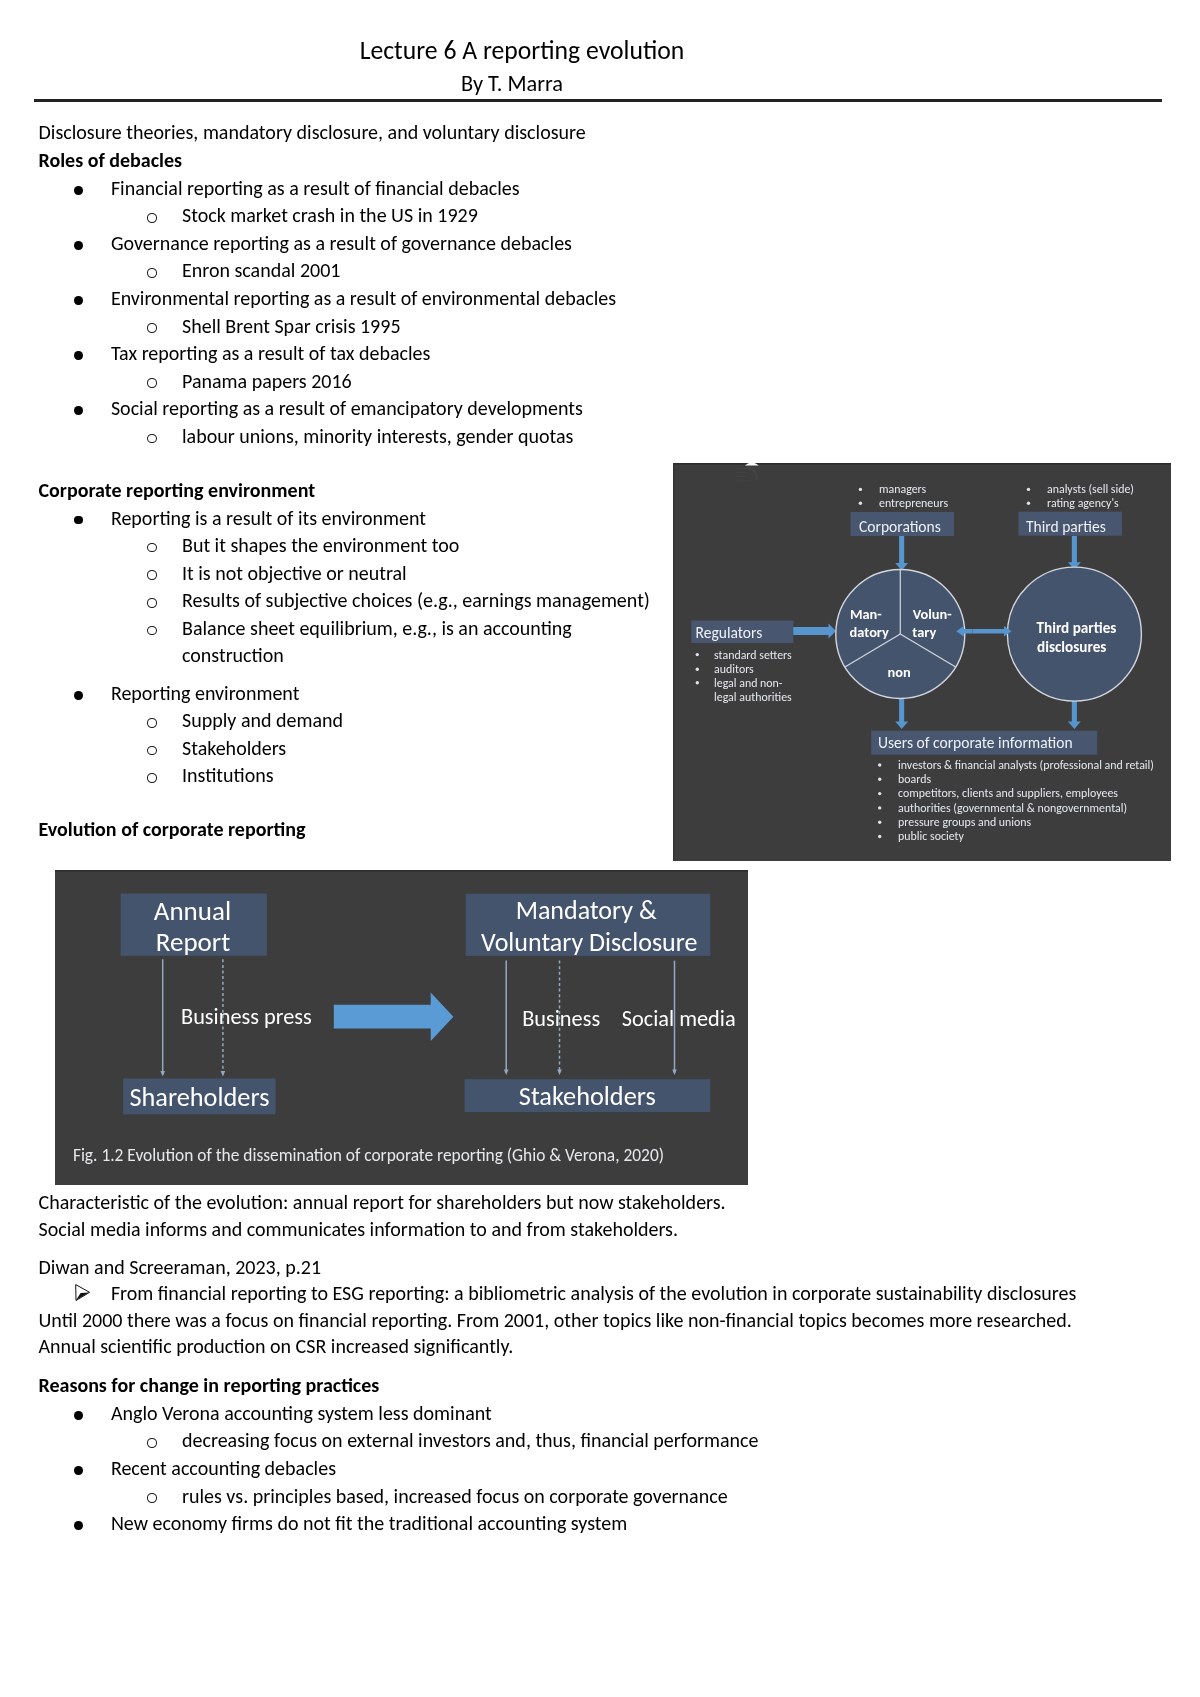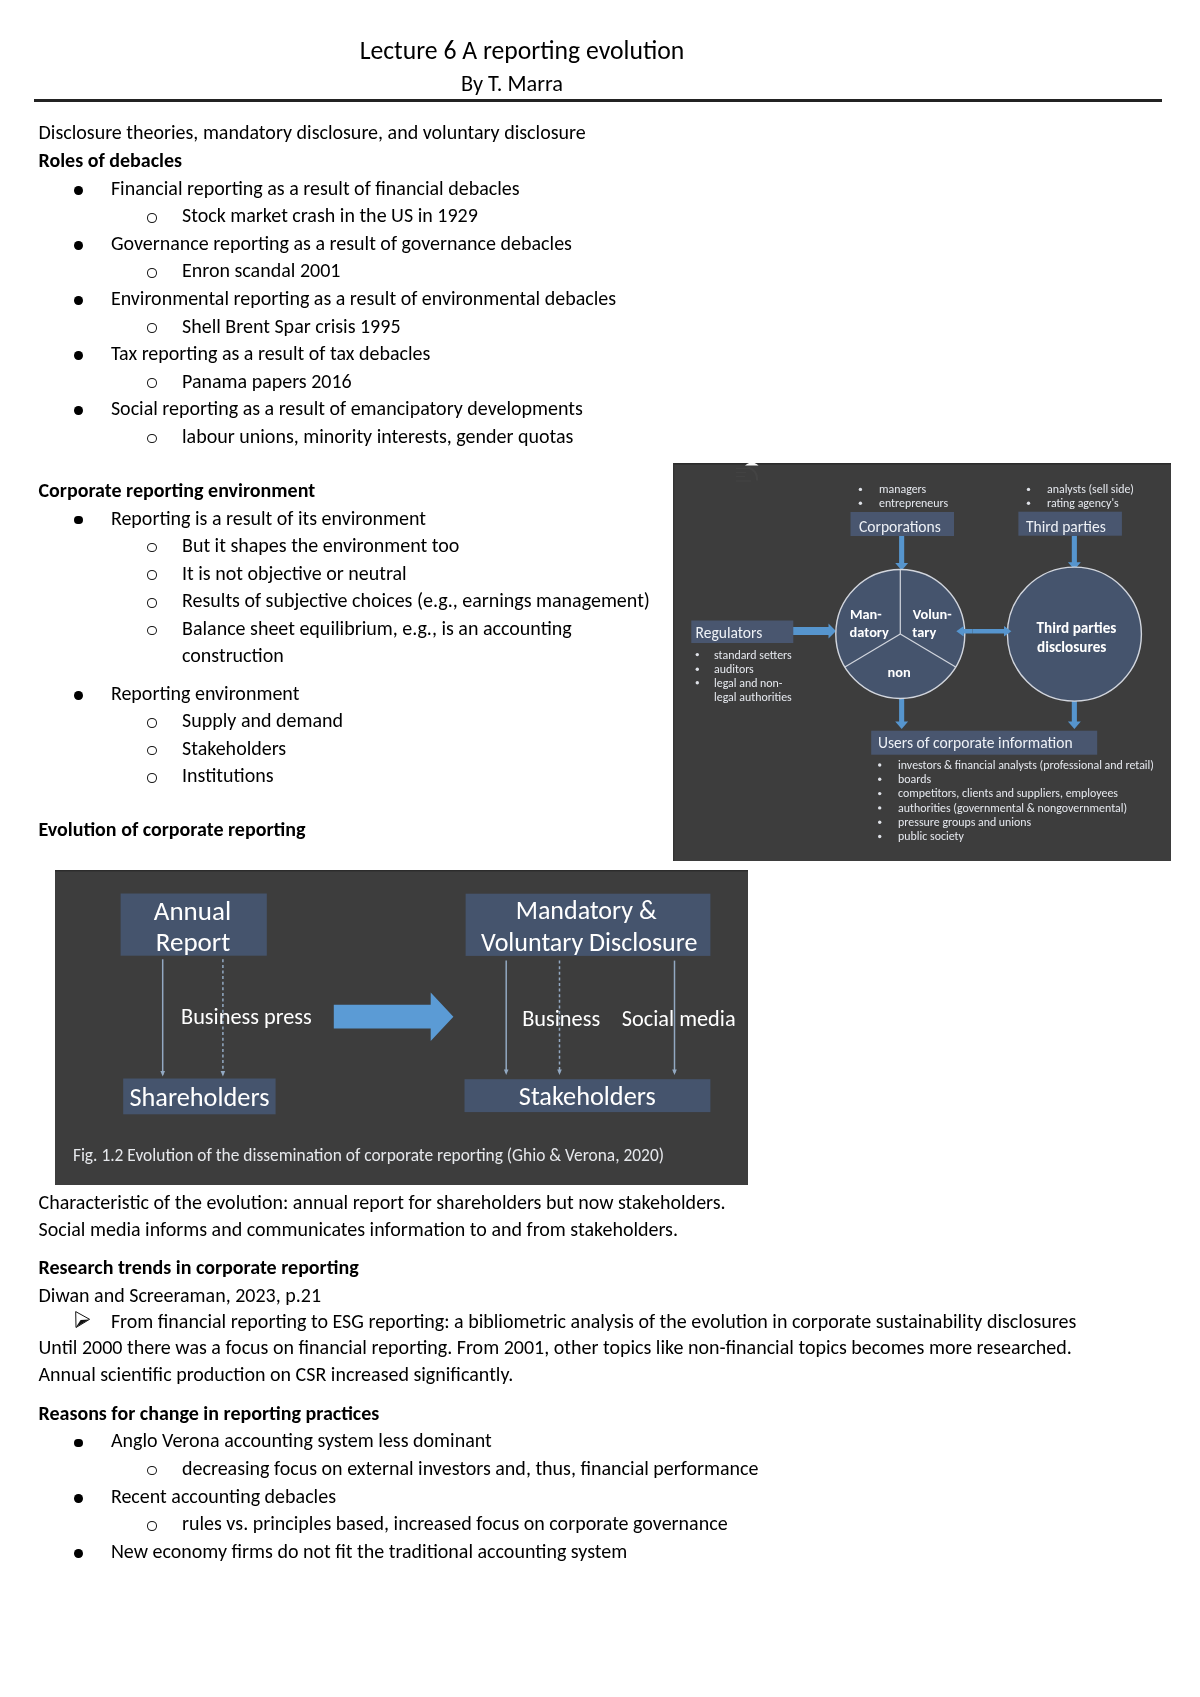--- a/index.html
+++ b/index.html
@@ -216,21 +216,20 @@
         <text x="566.8" y="156.3">Social media</text>
       </g>
       <text class="f2-cap" x="17.9" y="291.2" fill="#e6e8ec">Fig. 1.2 Evolution of the dissemination of corporate reporting (Ghio &amp; Verona, 2020)</text>
     </svg>
   </div>
 
   <div class="content content2">
     <p class="p">Characteristic of the evolution: annual report for shareholders but now stakeholders.</p>
     <p class="p">Social media informs and communicates information to and from stakeholders.</p>
     <div class="gap-para2"></div>
-    <p class="p bold">Research trends in corporate reporting</p>
     <p class="p">Diwan and Screeraman, 2023, p.21</p>
     <div class="lvl1 arrowitem adj1"><span class="bul ar">
           <svg viewBox="0 0 15 17" width="15" height="17">
             <path d="M0.7 0.6 L14.6 8.3 L1.0 16.5 Z" fill="none" stroke="#111" stroke-width="1.0"></path>
             <path d="M1.1 15.9 L5.6 9.1 L13.9 8.6 Z" fill="#111"></path>
           </svg>
         </span><span class="txt">From financial reporting to ESG reporting: a bibliometric analysis of the evolution in corporate sustainability disclosures</span></div>
     <p class="p adj2">Until 2000 there was a focus on financial reporting. From 2001, other topics like non-financial topics becomes more researched.</p>
     <p class="p adj3">Annual scientific production on CSR increased significantly.</p>
     <div class="gap-para3"></div>

